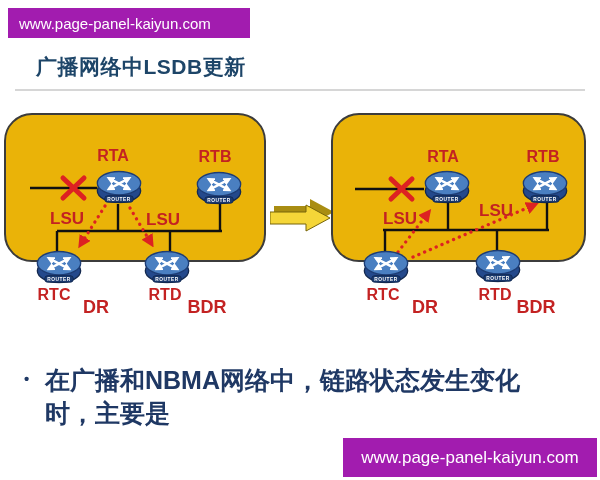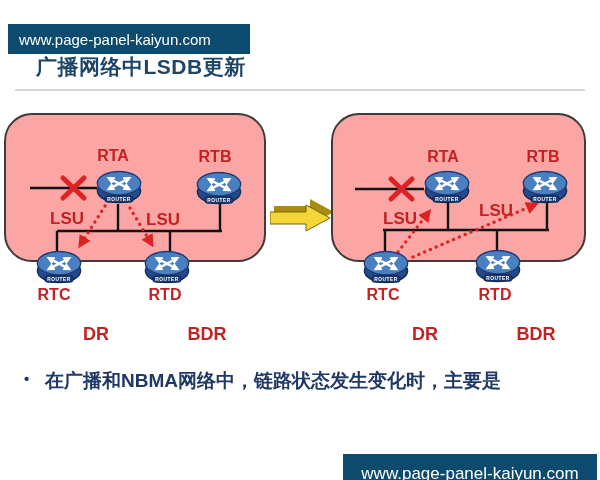--- a/index.html
+++ b/index.html
@@ -3,65 +3,64 @@
 <meta charset="utf-8">
 <style>
   html,body{margin:0;padding:0;}
   body{
     width:600px;height:480px;position:relative;overflow:hidden;
     background:#ffffff;
     font-family:"Liberation Sans",sans-serif;
   }
   
   .wm-bar{
-    position:absolute;background:#0c4a6e;color:#ffffff;
+    position:absolute;background:#a21caf;color:#ffffff;
     display:flex;align-items:center;
     font-family:"Liberation Sans",sans-serif;
-    margin-top:16px;
   }
   .wm-top{left:8px;top:8px;width:231px;height:30px;font-size:15px;padding-left:11px;}
   .wm-bottom{left:343px;top:438px;width:254px;height:39px;font-size:17px;justify-content:center;}
   
   .slide-title{
     position:absolute;left:36px;top:53px;
     font-size:21px;font-weight:bold;color:#1d4568;letter-spacing:.5px;
   }
   .title-rule{
     position:absolute;left:15px;top:89px;width:570px;height:2px;background:#d6d6d6;
   }
   
   .panel{
     position:absolute;top:113px;height:149px;
-    background:#fca5a5;border:2.5px solid #3c3c3c;border-radius:28px;
+    background:#eab308;border:2.5px solid #3c3c3c;border-radius:28px;
     box-sizing:border-box;
     text-decoration:underline;
   }
   .panel-left{left:4px;width:262px;}
   .panel-right{left:331px;width:255px;}
   .topo{position:absolute;left:0;top:0;}
   
   .dlabel{
     position:absolute;transform:translateX(-50%);
     font-weight:bold;color:#c32222;white-space:nowrap;line-height:1;
   }
   .lbl-node{font-size:16px;}
   .lbl-lsu{font-size:17px;text-align:right;}
-  .lbl-role{font-size:18px;margin-top:27px;}
+  .lbl-role{font-size:18px;}
   
   .router{position:absolute;width:46px;height:34px;}
   
   .big-arrow{position:absolute;left:270px;top:197px;}
   
   .bullet-dot{
     position:absolute;left:24px;top:371px;
     font-size:15px;font-weight:bold;color:#1f3864;line-height:1;
   }
   .bullet-text{
     position:absolute;left:45px;top:364px;width:520px;
-    font-size:19px;font-weight:bold;color:#1f3864;line-height:33px;
+    font-size:25px;font-weight:bold;color:#1f3864;line-height:33px;
   }
 </style>
 </head>
 <body>
 
 <svg width="0" height="0" style="position:absolute" aria-hidden="true">
   <defs>
     <marker id="ahW" viewBox="0 0 10 10" refX="6" refY="5" markerWidth="3.4" markerHeight="3.4" orient="auto">
       <path d="M0,0 L10,5 L0,10 Z" fill="#ffffff"></path>
     </marker>

